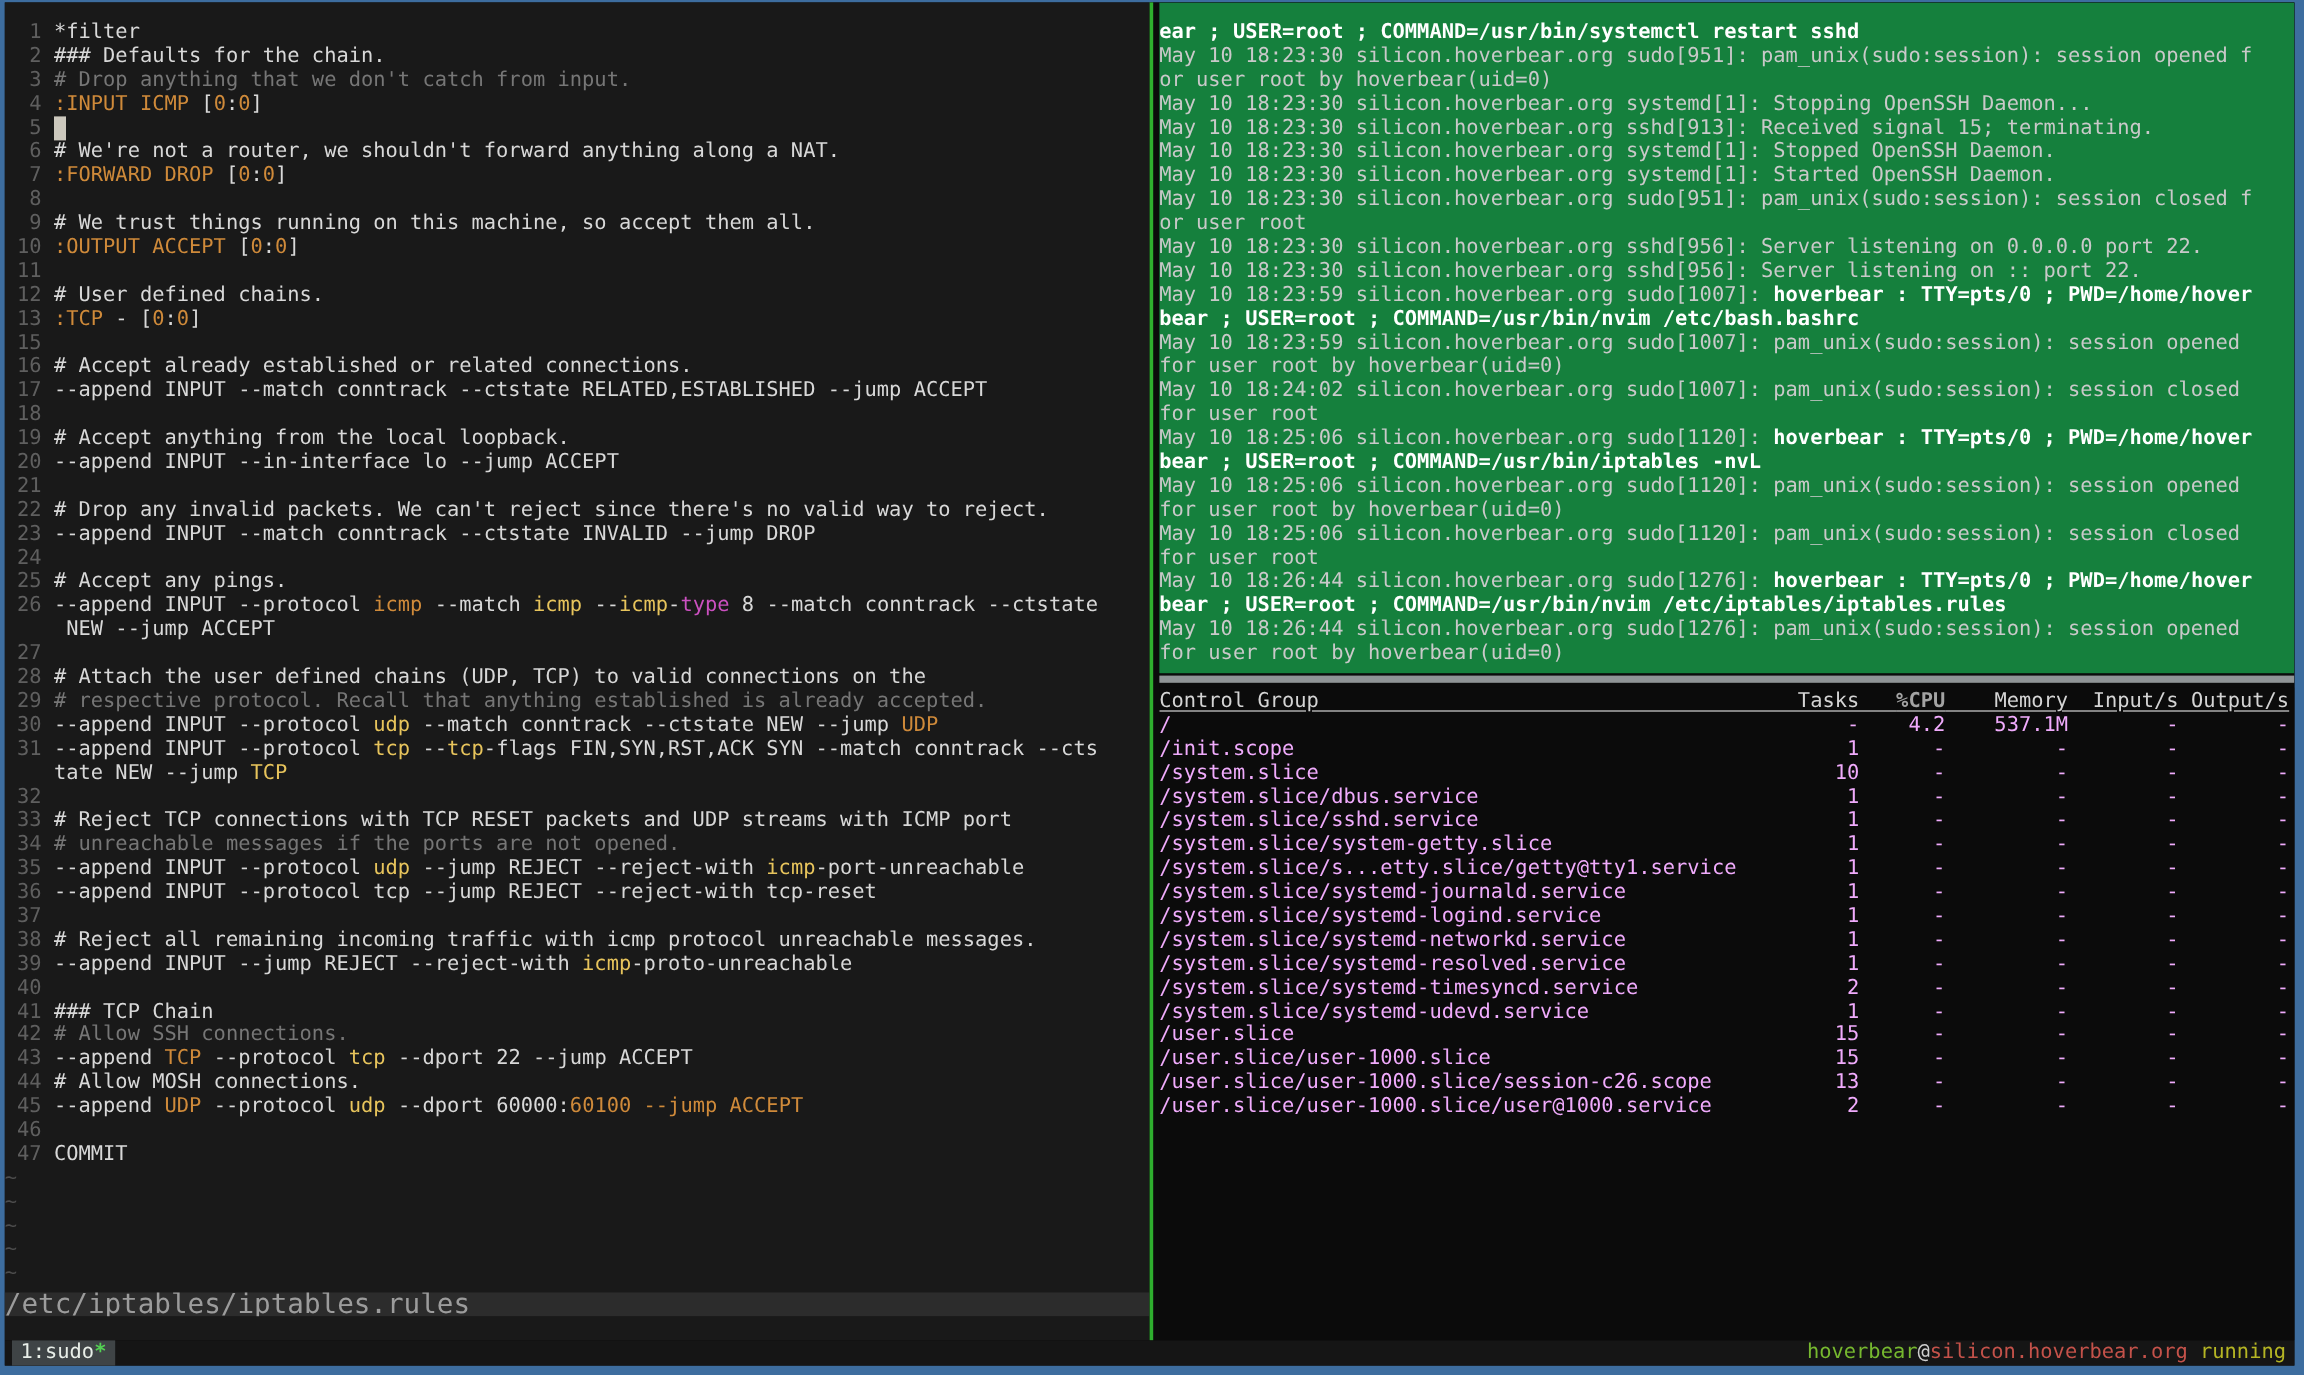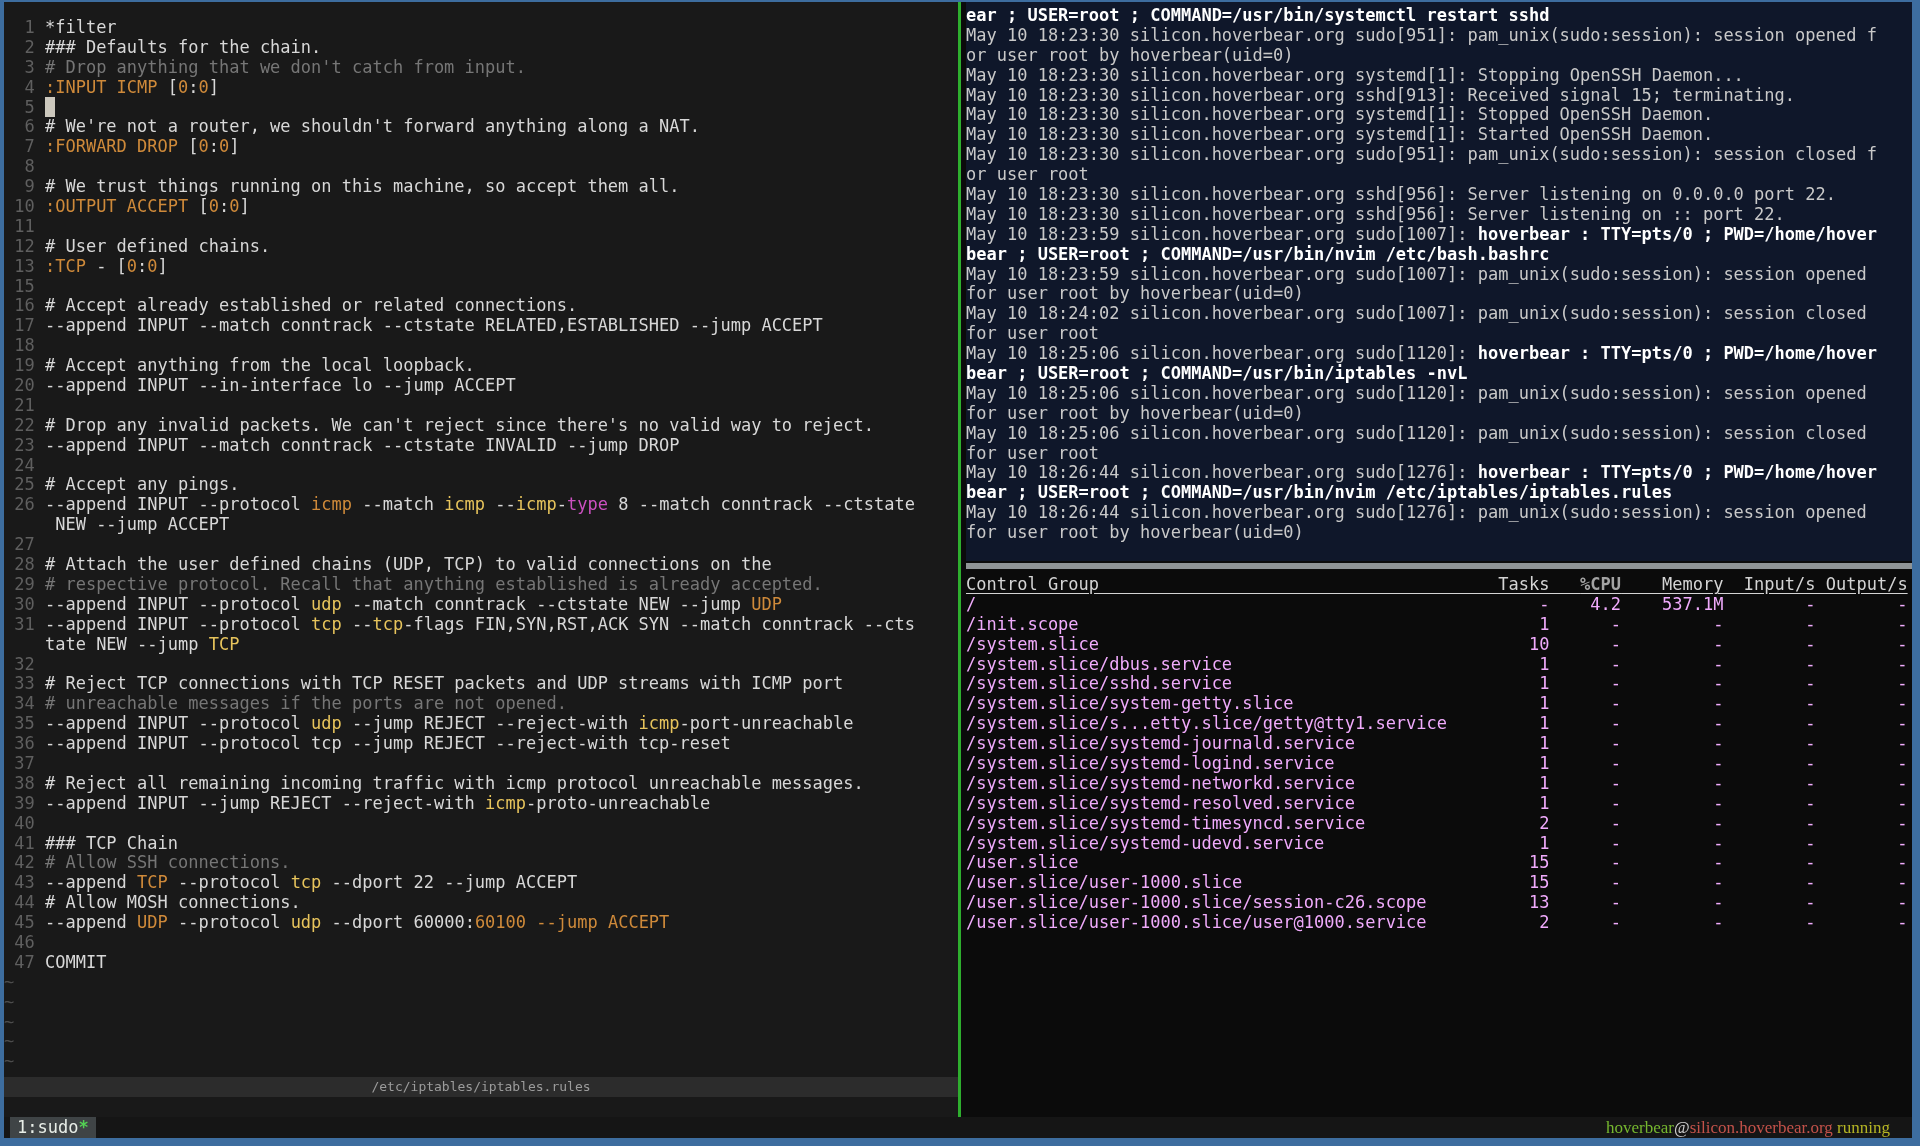--- a/index.html
+++ b/index.html
@@ -5,43 +5,43 @@
   html,body{margin:0;padding:0;background:#000;}
   body{width:1920px;height:1146px;overflow:hidden;font-family:"DejaVu Sans Mono","Liberation Mono",monospace;}
   .window{box-sizing:border-box;width:1920px;height:1146px;background:#0b0b0b;
     border-top:2px solid #3d6d9f;border-left:4px solid #3d6d9f;
     border-right:8px solid #3d6d9f;border-bottom:8px solid #3d6d9f;
     display:flex;flex-direction:column;}
   .panes{display:flex;flex-direction:row;height:1115px;}
   .pane-left{width:954px;background:#191919;display:flex;flex-direction:column;overflow:hidden;padding-top:16px;box-sizing:border-box;}
   .vdivider{width:8px;background:#0b0b0b;border-left:3px solid #2eae2e;box-sizing:border-box;}
   .pane-right{flex:1;display:flex;flex-direction:column;overflow:hidden;background:#0b0b0b;}
-  .pane-log{height:559px;background:#0f172a;padding-top:4px;box-sizing:border-box;overflow:hidden;}
+  .pane-log{height:559px;background:#15803d;padding-top:16px;box-sizing:border-box;overflow:hidden;}
   .hdivider{height:6px;background:#8f9496;margin:2px 0 4px 0;}
   .pane-cgtop{flex:1;background:#0b0b0b;padding-top:2px;overflow:hidden;}
   pre.row{margin:0;height:19.9px;line-height:19.9px;font-size:17px;font-family:inherit;white-space:pre;}
   .ln{color:#5f5f5f;}
   .t-w{color:#d8d8d8;}
   .t-c{color:#767676;}
   .t-o{color:#cf8a3a;}
   .t-y{color:#e7c45c;}
   .t-m{color:#cb50c0;}
   .t-cur{background:#ccc8bd;color:#191919;}
   .t-n{color:#c9c9c9;}
   .t-b{color:#ffffff;font-weight:bold;}
   .tilde{color:#4c4c4c;}
-  .vim-statusline{margin-top:auto;height:20px;line-height:20px;background:#2c2c2c;color:#9c9c9c;font-size:13px;white-space:pre;overflow:hidden;text-align:center;}
+  .vim-statusline{margin-top:auto;height:20px;line-height:20px;background:#2c2c2c;color:#9c9c9c;font-size:23px;white-space:pre;overflow:hidden;}
   .vim-cmdline{height:20px;background:#191919;}
   #cgtop-header{text-decoration:underline;text-underline-offset:3px;color:#d4d4d4;}
   #cgtop-header .hb{color:#a3a3a3;font-weight:bold;text-align:right;}
   .cg{color:#f0abfc;}
   .tmux-bar{height:21px;background:#151515;display:flex;align-items:center;font-size:17px;line-height:21px;white-space:pre;gap:16px;}
   .tmux-badge{background:#3f4446;color:#e8eee8;padding:0 7px;margin-left:6px;}
   .tmux-badge .flag{color:#53d053;font-weight:bold;}
-  .tmux-right{margin-left:auto;margin-right:22px;font-family:Liberation Serif, serif;}
+  .tmux-right{margin-left:auto;margin-right:7px;}
   .hu{color:#76b82f;} .ha{color:#cfcfcf;} .hd{color:#c4524a;} .hr{color:#b5b524;}
 </style>
 </head>
 <body>
 
 <div class="window">
   <div class="panes">
 
     <div class="pane-left">
       <div id="editor-body">

